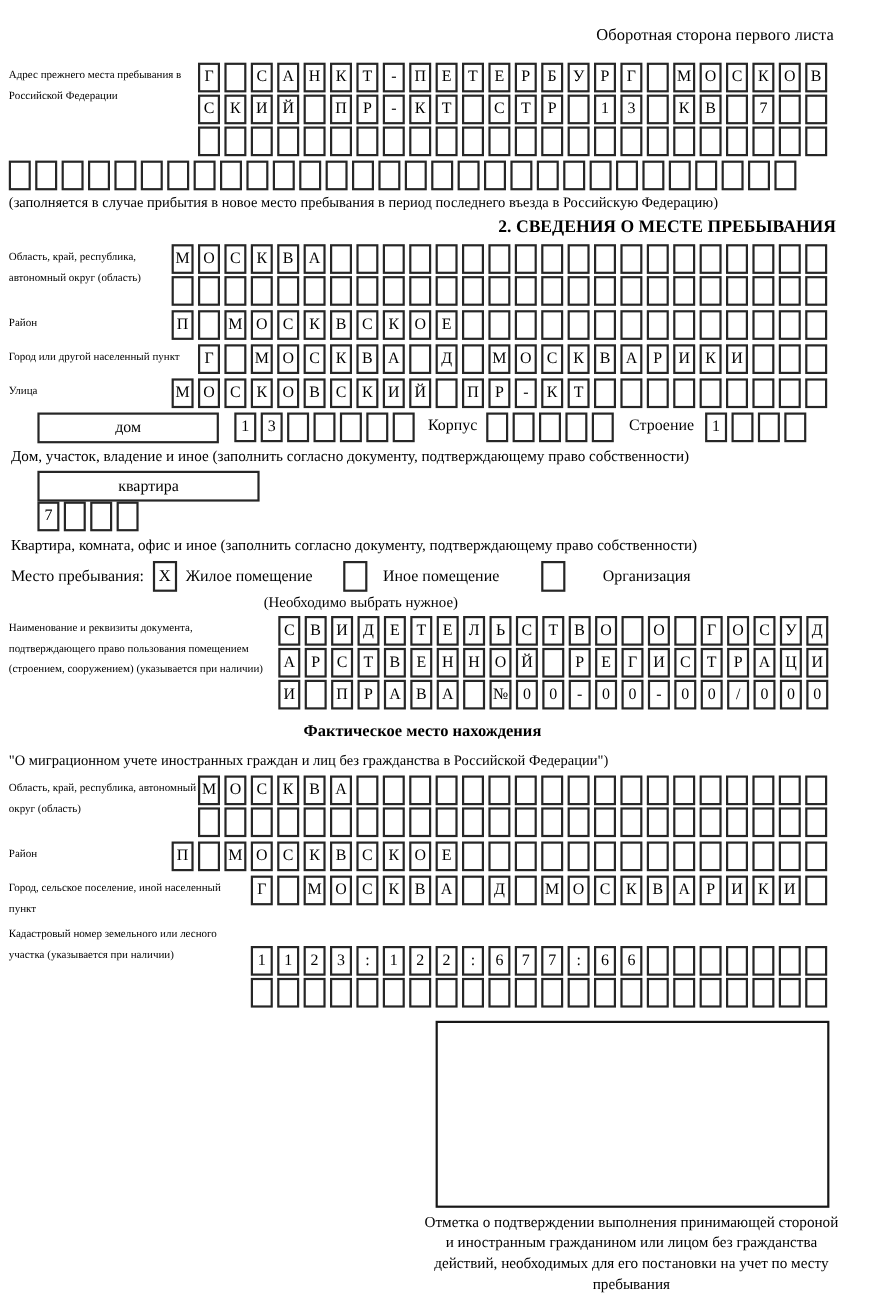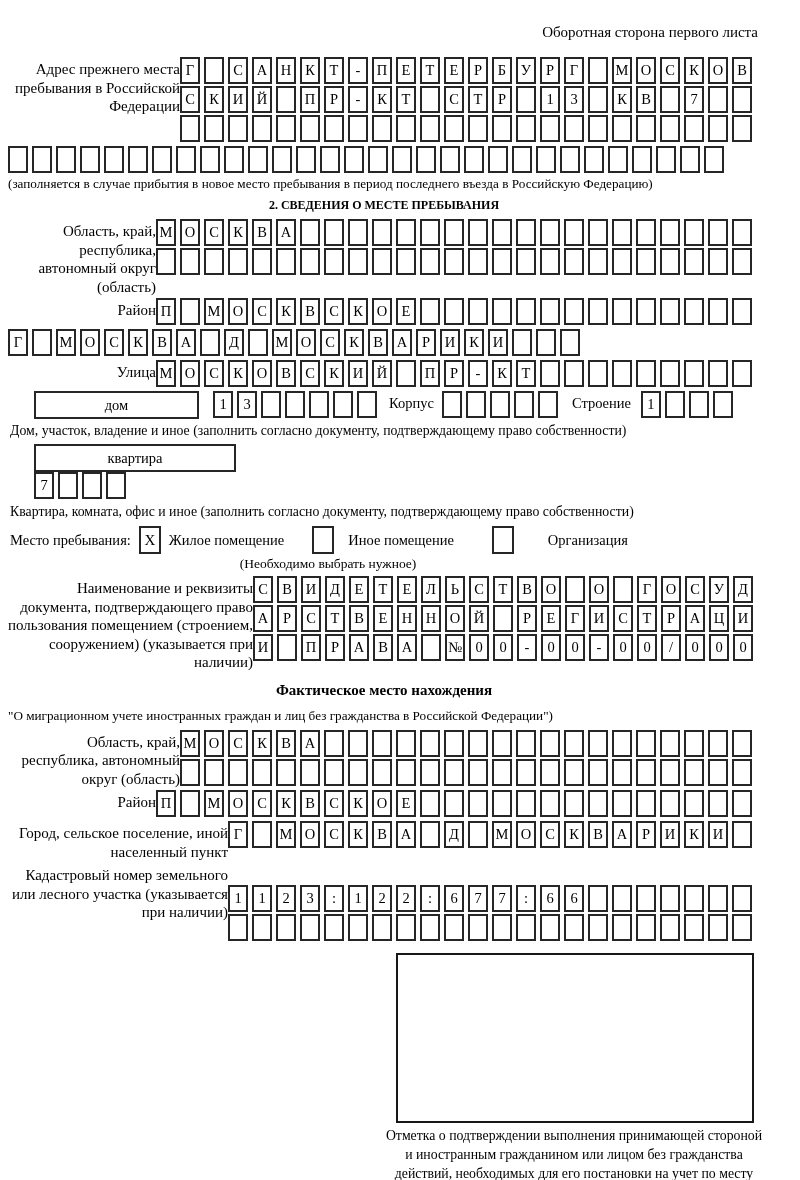--- a/index.html
+++ b/index.html
@@ -5,34 +5,34 @@
   html,body { margin:0; padding:0; background:#ffffff; }
   .page {
     width:800px; height:1180px; box-sizing:border-box;
     padding:14px 40px 6px 8px;
     font-family:"Liberation Serif", serif;
     color:#000000; background:#fff; overflow:hidden; position:relative;
   }
   .back-title { text-align:right; font-size:15px; margin:10px 2px 16px 0; }
 
   .fline { display:flex; align-items:flex-start; margin-bottom:2px; }
-  .flabel { flex:none; font-size:15px; line-height:18.5px; padding-top:3px;text-align:right; }
+  .flabel { flex:none; font-size:10px; line-height:18.5px; padding-top:3px; }
   .w148 { width:148px; } .w172 { width:172px; } .w220 { width:220px; } .w245 { width:245px; }
 
   .cellcol { display:flex; flex-direction:column; }
   .cellrow { display:flex; height:27px; margin-bottom:2px; flex:none; }
   .cell {
     box-sizing:border-box; flex:none; width:20px; height:27px; margin-right:4px;
     border:2px solid #262626; display:inline-flex; align-items:center; justify-content:center;
     font-size:14.5px; line-height:1;
   }
   .fullrow { margin-left:0; margin-top:1px; }
 
   .note-center { text-align:left; font-size:13.2px; line-height:17px; margin:1px 0 3px 0; }
-  .sec-title { text-align:center; font-weight:bold; font-size:12px; margin:6px 0 6px 0;font-family:Liberation Serif, serif; }
+  .sec-title { text-align:right; font-weight:bold; font-size:16px; margin:6px 0 6px 0;font-family:Liberation Serif, serif; }
   .sub-title { text-align:center; font-weight:bold; font-size:15px; margin:10px 0 8px 0; }
   .note-left { font-size:13.8px; line-height:17px; margin:2px 0 5px 2px; }
 
   .named-box {
     box-sizing:border-box; border:2px solid #262626; height:28px; flex:none;
     display:flex; align-items:center; justify-content:center; font-size:14.5px;
   }
   .inline-lbl { font-size:14.5px; padding-top:4px; flex:none; }.gap8{width:8px;flex:none}.gap10{width:10px;flex:none}.gap14{width:14px;flex:none}
 
   .stay-row { display:flex; align-items:center; margin:6px 0 0 2px; font-size:14.5px; }
@@ -256,20 +256,21 @@
         <span class="cell"></span>
         <span class="cell"></span>
         <span class="cell"></span>
         <span class="cell"></span>
         <span class="cell"></span>
         <span class="cell"></span>
       </div>
   </div>
 
   <div class="fline">
+    <div class="flabel w172">Город или другой населенный пункт</div>
     <div class="cellrow">
         <span class="cell">Г</span>
         <span class="cell"></span>
         <span class="cell">М</span>
         <span class="cell">О</span>
         <span class="cell">С</span>
         <span class="cell">К</span>
         <span class="cell">В</span>
         <span class="cell">А</span>
         <span class="cell"></span>

